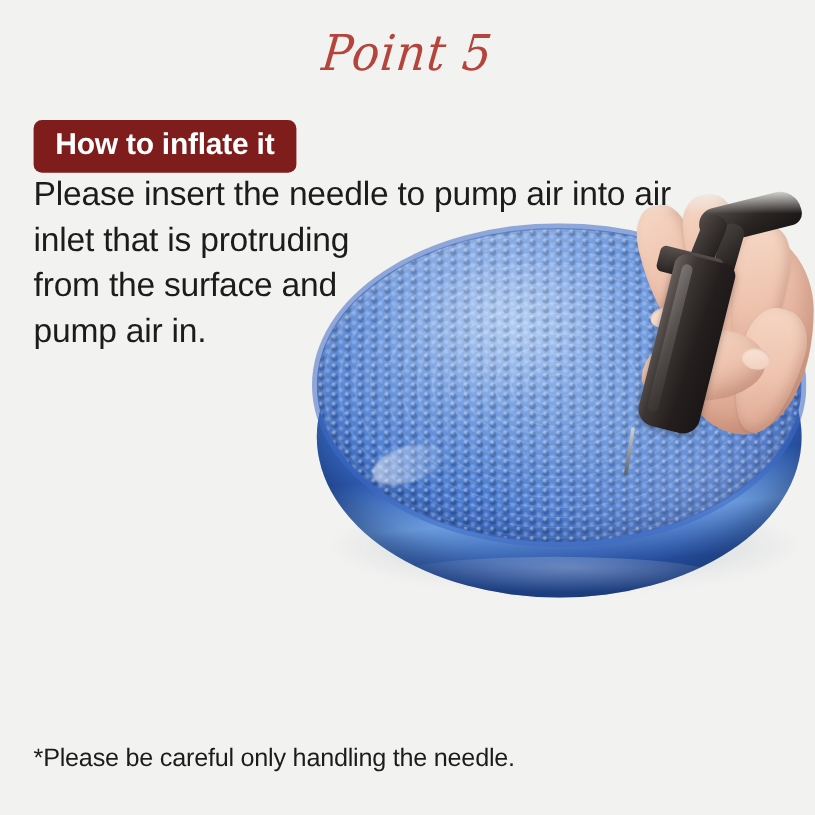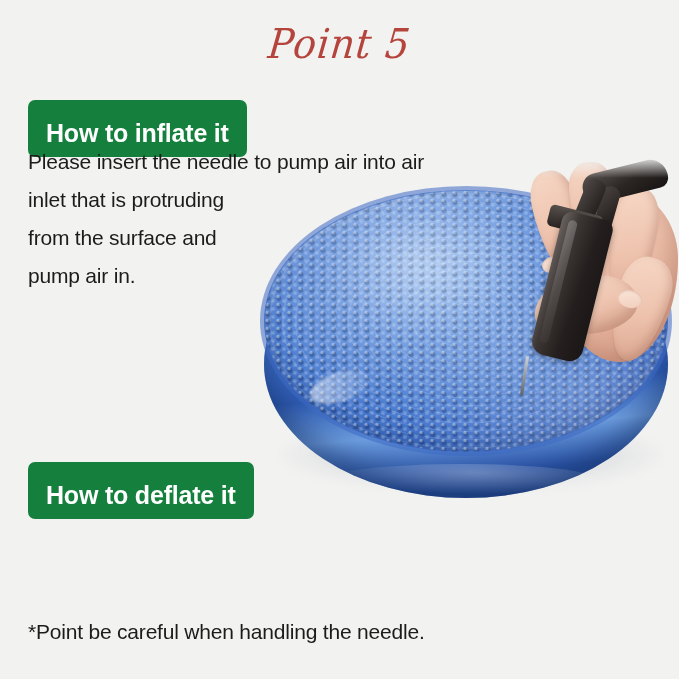--- a/index.html
+++ b/index.html
@@ -34,39 +34,39 @@
     letter-spacing: 1px;
     color: #b5453c;
     transform: skewX(-6deg) scaleY(1.08);
     font-weight: 400;
     white-space: nowrap;
   }
 
   
   .badge {
     position: absolute;
-    background: #15803d;
+    background: #7f1d1d;
     color: #ffffff;
     font-weight: bold;
     font-size: 25px;
     line-height: 1;
-    padding: 21px 18px 11px 18px;
+    padding: 8px 18px 11px 18px;
     border-radius: 7px;
     white-space: nowrap;
     letter-spacing: -0.2px;
   }
   #badge-inflate { left: 28px; top: 100px; }
   #badge-deflate { left: 28px; top: 462px; }
 
   
   .body-text {
     position: absolute;
     left: 28px;
     color: #1c1c1c;
-    font-size: 21px;
+    font-size: 28px;
     line-height: 38px;
     letter-spacing: -0.2px;
     white-space: pre-line;
   }
   #text-inflate { top: 143px; width: 560px; }
   #text-deflate { top: 512px; width: 620px; }
 
   .note-text {
     position: absolute;
     left: 28px;
@@ -378,18 +378,17 @@
     <div class="photo-fade"></div>
   </div>
 
   <div class="badge" id="badge-inflate">How to inflate it</div>
 
   <div class="body-text" id="text-inflate">Please insert the needle to pump air into air
 inlet that is protruding
 from the surface and
 pump air in.</div>
 
-  <div class="badge" id="badge-deflate">How to deflate it</div>
-
-
-  <div class="note-text">*Point be careful when handling the needle.</div>
+
+
+  <div class="note-text">*Please be careful only handling the needle.</div>
 
 </div>
 
 </body></html>

